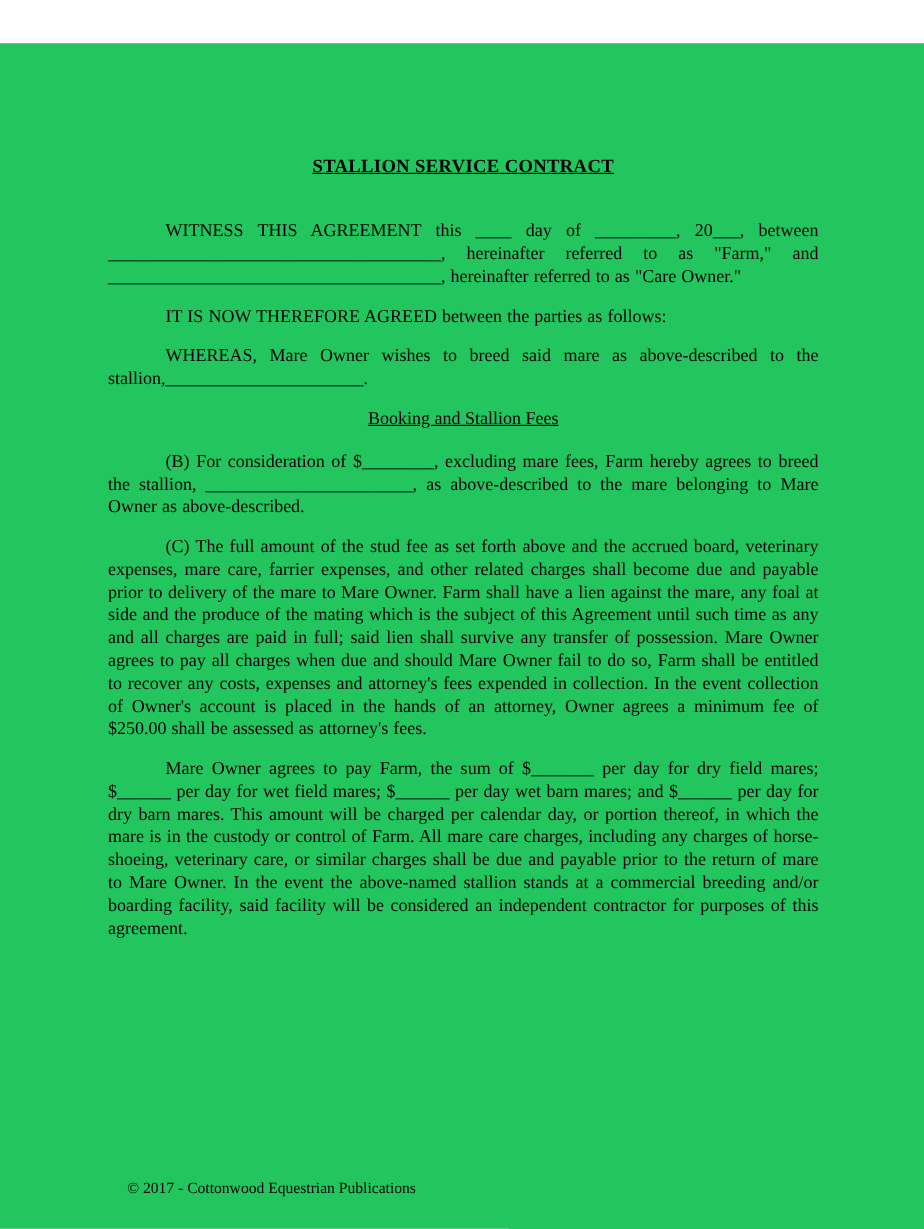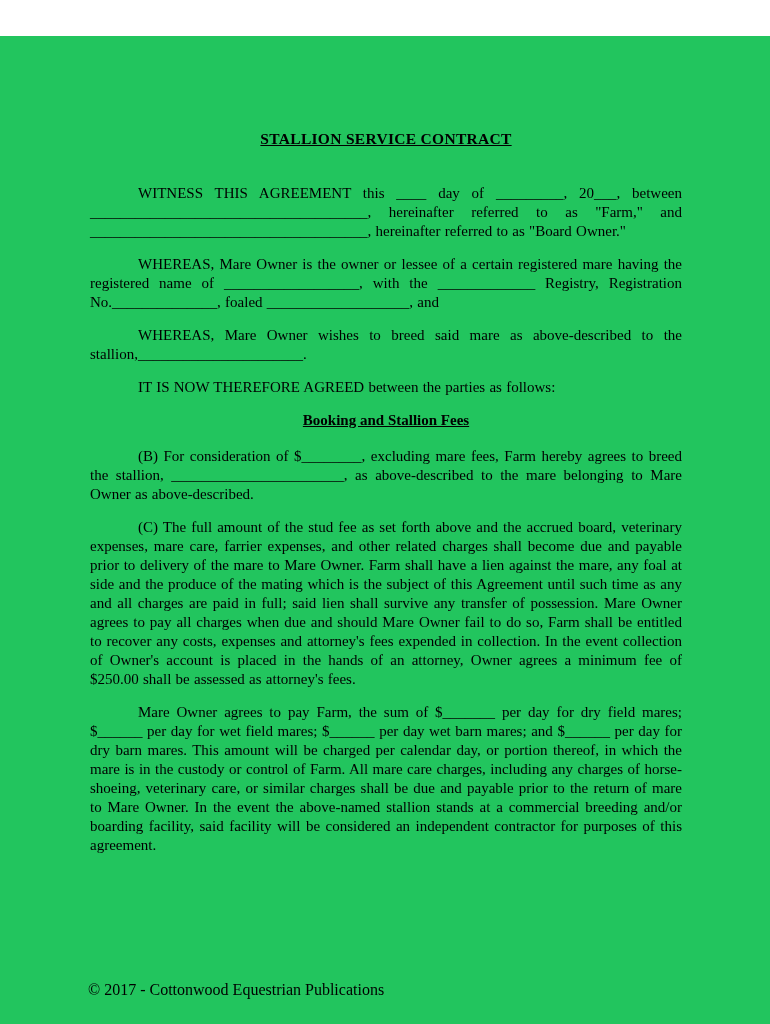--- a/index.html
+++ b/index.html
@@ -36,48 +36,47 @@
   .para {
     margin: 0 0 14px 0;
     text-align: justify;
     word-spacing: 0.5px;
   }
   .indent {
     text-indent: 48px;
   }
   .section-heading {
     font-size: 15px;
-    font-weight: bold;
+    font-weight: normal;
     text-decoration: underline;
     text-align: center;
     margin: 2px 0 17px 0;
   }
   .footer {
     position: absolute;
-    left: 88px;
+    left: 106px;
     top: 947px;
-    font-size: 16px;
+    font-size: 13px;
     line-height: 14px;
     text-align: right;
   }
 </style>
 </head>
 <body>
 
 <div class="page">
 
   <h1 class="doc-title">STALLION SERVICE CONTRACT</h1>
 
-  <p class="para indent">WITNESS THIS AGREEMENT this ____ day of _________, 20___, between _____________________________________, hereinafter referred to as "Farm," and _____________________________________, hereinafter referred to as "Board Owner."</p>
+  <p class="para indent">WITNESS THIS AGREEMENT this ____ day of _________, 20___, between _____________________________________, hereinafter referred to as "Farm," and _____________________________________, hereinafter referred to as "Care Owner."</p>
 
-  <p class="para indent">WHEREAS, Mare Owner is the owner or lessee of a certain registered mare having the registered name of __________________, with the _____________ Registry, Registration No.______________, foaled ___________________, and</p>
+
+  <p class="para indent">IT IS NOW THEREFORE AGREED between the parties as follows:</p>
 
   <p class="para indent">WHEREAS, Mare Owner wishes to breed said mare as above-described to the stallion,______________________.</p>
-
-  <p class="para indent">IT IS NOW THEREFORE AGREED between the parties as follows:</p>
 
   <h2 class="section-heading">Booking and Stallion Fees</h2>
 
 
   <p class="para indent">(B)  For consideration of $________, excluding mare fees, Farm hereby agrees to breed the stallion, _______________________, as above-described to the mare belonging to Mare Owner as above-described.</p>
 
   <p class="para indent">(C)  The full amount of the stud fee as set forth above and the accrued board, veterinary expenses, mare care, farrier expenses, and  other related charges shall become due and payable prior to delivery of the mare to Mare Owner.  Farm shall have a lien against the mare, any foal at side and the produce of the mating which is the subject of this Agreement until such time as any and all charges are paid in full; said lien shall survive any transfer of possession.  Mare Owner agrees to pay all charges when due and should Mare Owner fail to do so, Farm shall be entitled to recover any costs, expenses and attorney's fees expended in collection.  In the event collection of Owner's account is placed in the hands of an attorney, Owner agrees a minimum fee of $250.00 shall be assessed as attorney's fees.</p>
 
 
   <p class="para indent">Mare Owner agrees to pay Farm, the sum of $_______ per day for dry field mares; $______ per day for wet field mares; $______ per day wet barn mares; and $______ per day for dry barn mares.  This amount will be charged per calendar day, or portion thereof, in which the mare is in the custody or control of Farm.  All mare care charges, including any charges of horse-shoeing, veterinary care, or similar charges shall be due and payable prior to the return of mare to Mare Owner.  In the event the above-named stallion stands at a commercial breeding and/or boarding facility, said facility will be considered an independent contractor for purposes of this agreement.</p>

